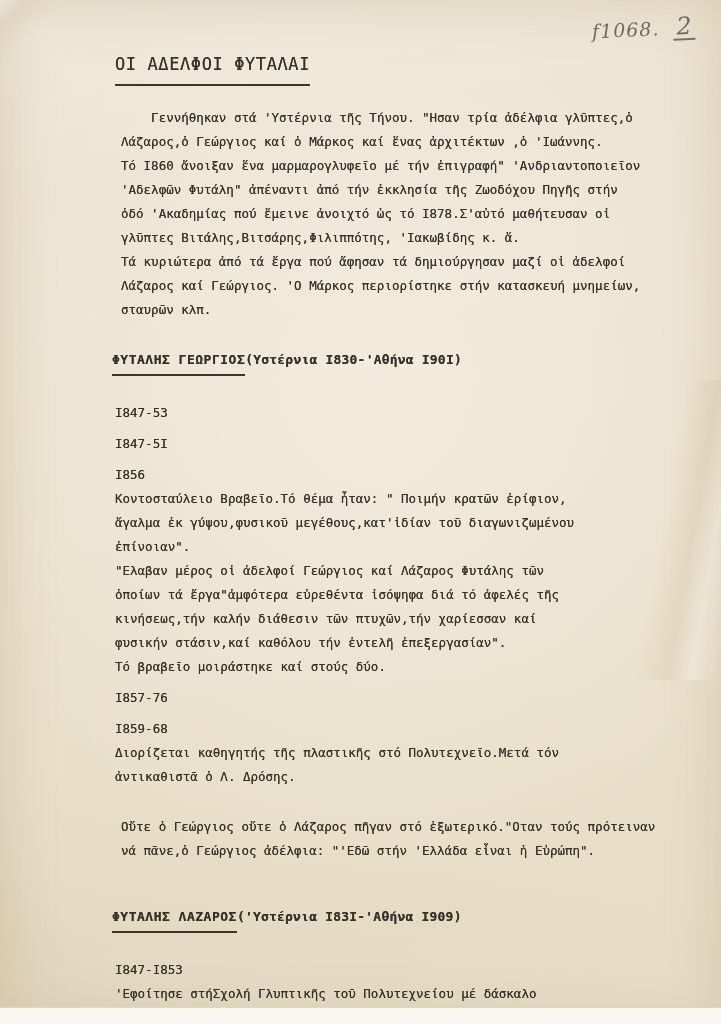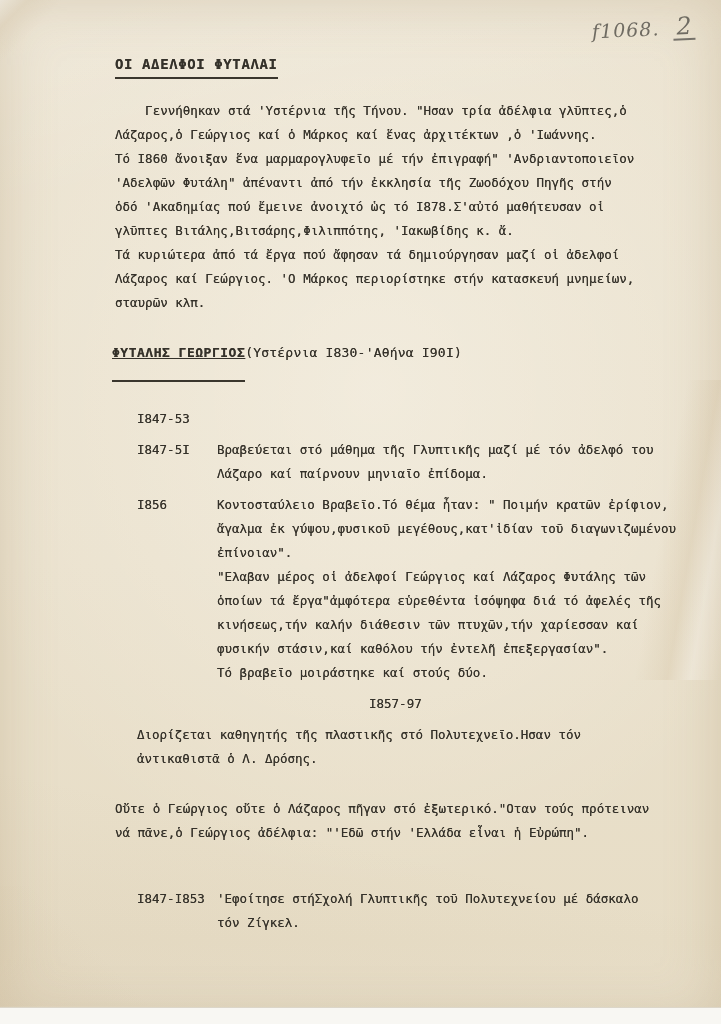--- a/index.html
+++ b/index.html
@@ -42,36 +42,36 @@
   .annotation .pagenum{
     font-size:24px;border-bottom:2px solid #76726a;padding:0 3px 0 3px;line-height:1;
   }
 
   .content{
     position:absolute;left:115px;top:52px;width:566px;
     color:#34312a;font-size:12.5px;line-height:24px;
     text-shadow:0 0 0.6px rgba(45,40,30,0.75);
   }
   .doc-title{
-    font-weight:bold;font-size:14px;letter-spacing:0.6px;
+    font-weight:normal;font-size:17px;letter-spacing:0.6px;
     display:inline-block;
-    border-bottom:2px solid #3a362d;padding-bottom:1px;
+    border-bottom:2px solid #3a362d;padding-bottom:8px;
   }
-  .para{white-space:pre-wrap;}
+  .para{white-space:pre-wrap;margin-left:6px;}
   .intro{margin-top:20px;}
 
   .section-heading{margin-top:26px;margin-left:-3px;font-size:13px;}
   .heading-name{
     font-weight:bold;letter-spacing:0.5px;display:inline-block;
-    border-bottom:2px solid #3a362d;padding-bottom:15px;text-decoration:underline;
+    border-bottom:2px solid #3a362d;padding-bottom:2px;
   }
-  .heading-dates{font-weight:normal;letter-spacing:0.2px;}
+  .heading-dates{font-weight:bold;letter-spacing:0.2px;}
 
   .entries{margin-top:25px;}
-  .entry{display:flex;margin-left:22px;}
+  .entry{display:flex;flex-direction:column;}
   .entry + .entry{margin-top:7px;justify-content:center;}
   .entry-year{flex:none;width:80px;white-space:pre;}
   .entry-text{flex:1;white-space:pre-wrap;}
 
   .section-footer{margin-top:26px;}
   .section-2{margin-top:42px;}
 </style>
 </head>
 <body>
 
@@ -106,52 +106,54 @@
         <span class="heading-name">ΦΥΤΑΛΗΣ ΓΕΩΡΓΙΟΣ</span><span class="heading-dates">(Υστέρνια I830-'Αθήνα I90I)</span>
       </div>
       <div class="entries">
 
           <div class="entry">
             <span class="entry-year">I847-53</span>
           </div>
 
           <div class="entry">
             <span class="entry-year">I847-5I</span>
-            <span class="entry-text">Βραβεύεται στό μάθημα τῆς Γλυπτικῆς μαζί μέ τόν ἀδελφό του
-Λάζαρο καί παίρνουν μηνιαῖο ἐπίδομα.</span>
           </div>
 
           <div class="entry">
             <span class="entry-year">I856</span>
             <span class="entry-text">Κοντοσταύλειο Βραβεῖο.Τό θέμα ἦταν: " Ποιμήν κρατῶν ἐρίφιον,
 ἄγαλμα ἐκ γύψου,φυσικοῦ μεγέθους,κατ'ἰδίαν τοῦ διαγωνιζωμένου
 ἐπίνοιαν".
 "Ελαβαν μέρος οἱ ἀδελφοί Γεώργιος καί Λάζαρος Φυτάλης τῶν
 ὁποίων τά ἔργα"ἀμφότερα εὑρεθέντα ἰσόψηφα διά τό ἀφελές τῆς
 κινήσεως,τήν καλήν διάθεσιν τῶν πτυχῶν,τήν χαρίεσσαν καί
 φυσικήν στάσιν,καί καθόλου τήν ἐντελῆ ἐπεξεργασίαν".
 Τό βραβεῖο μοιράστηκε καί στούς δύο.</span>
           </div>
 
           <div class="entry">
-            <span class="entry-year">I857-97</span>
+            <span class="entry-year">I857-76</span>
           </div>
 
 
           <div class="entry">
-            <span class="entry-text">Διορίζεται καθηγητής τῆς πλαστικῆς στό Πολυτεχνεῖο.Ησαν τόν
+            <span class="entry-year">I859-68</span>
+            <span class="entry-text">Διορίζεται καθηγητής τῆς πλαστικῆς στό Πολυτεχνεῖο.Μετά τόν
 ἀντικαθιστᾶ ὁ Λ. Δρόσης.</span>
           </div>
         </div>
       <div class="para section-footer">Οὔτε ὁ Γεώργιος οὔτε ὁ Λάζαρος πῆγαν στό ἐξωτερικό."Οταν τούς πρότειναν
 νά πᾶνε,ὁ Γεώργιος ἀδέλφια: "'Εδῶ στήν 'Ελλάδα εἶναι ἡ Εὐρώπη".</div>
     </div>
 
     
     <div class="section section-2">
+      <div class="section-heading">
+        <span class="heading-name">ΦΥΤΑΛΗΣ ΛΑΖΑΡΟΣ</span><span class="heading-dates">('Υστέρνια I83I-'Αθήνα I909)</span>
+      </div>
       <div class="entries">
 
           <div class="entry">
             <span class="entry-year">I847-I853</span>
             <span class="entry-text">'Εφοίτησε στήΣχολή Γλυπτικῆς τοῦ Πολυτεχνείου μέ δάσκαλο
 τόν Ζίγκελ.</span>
           </div>
 
         </div>
     </div>

